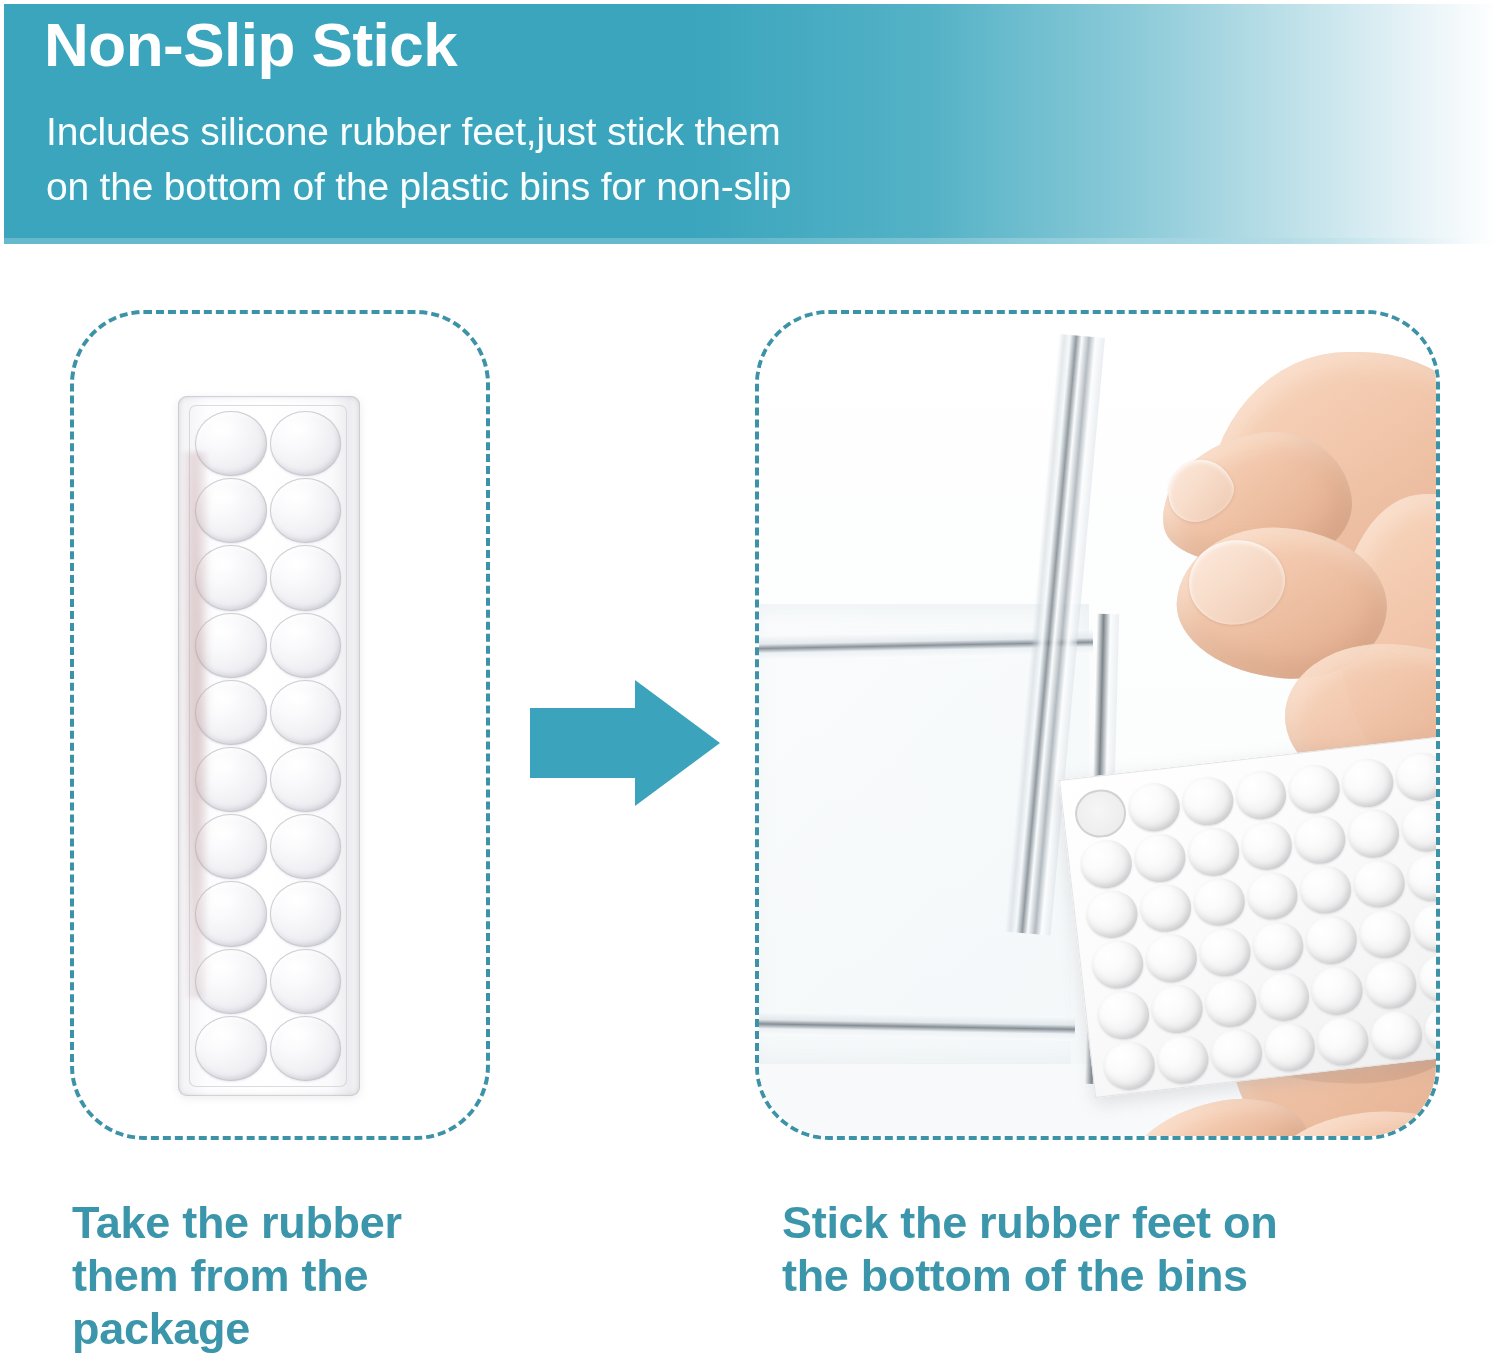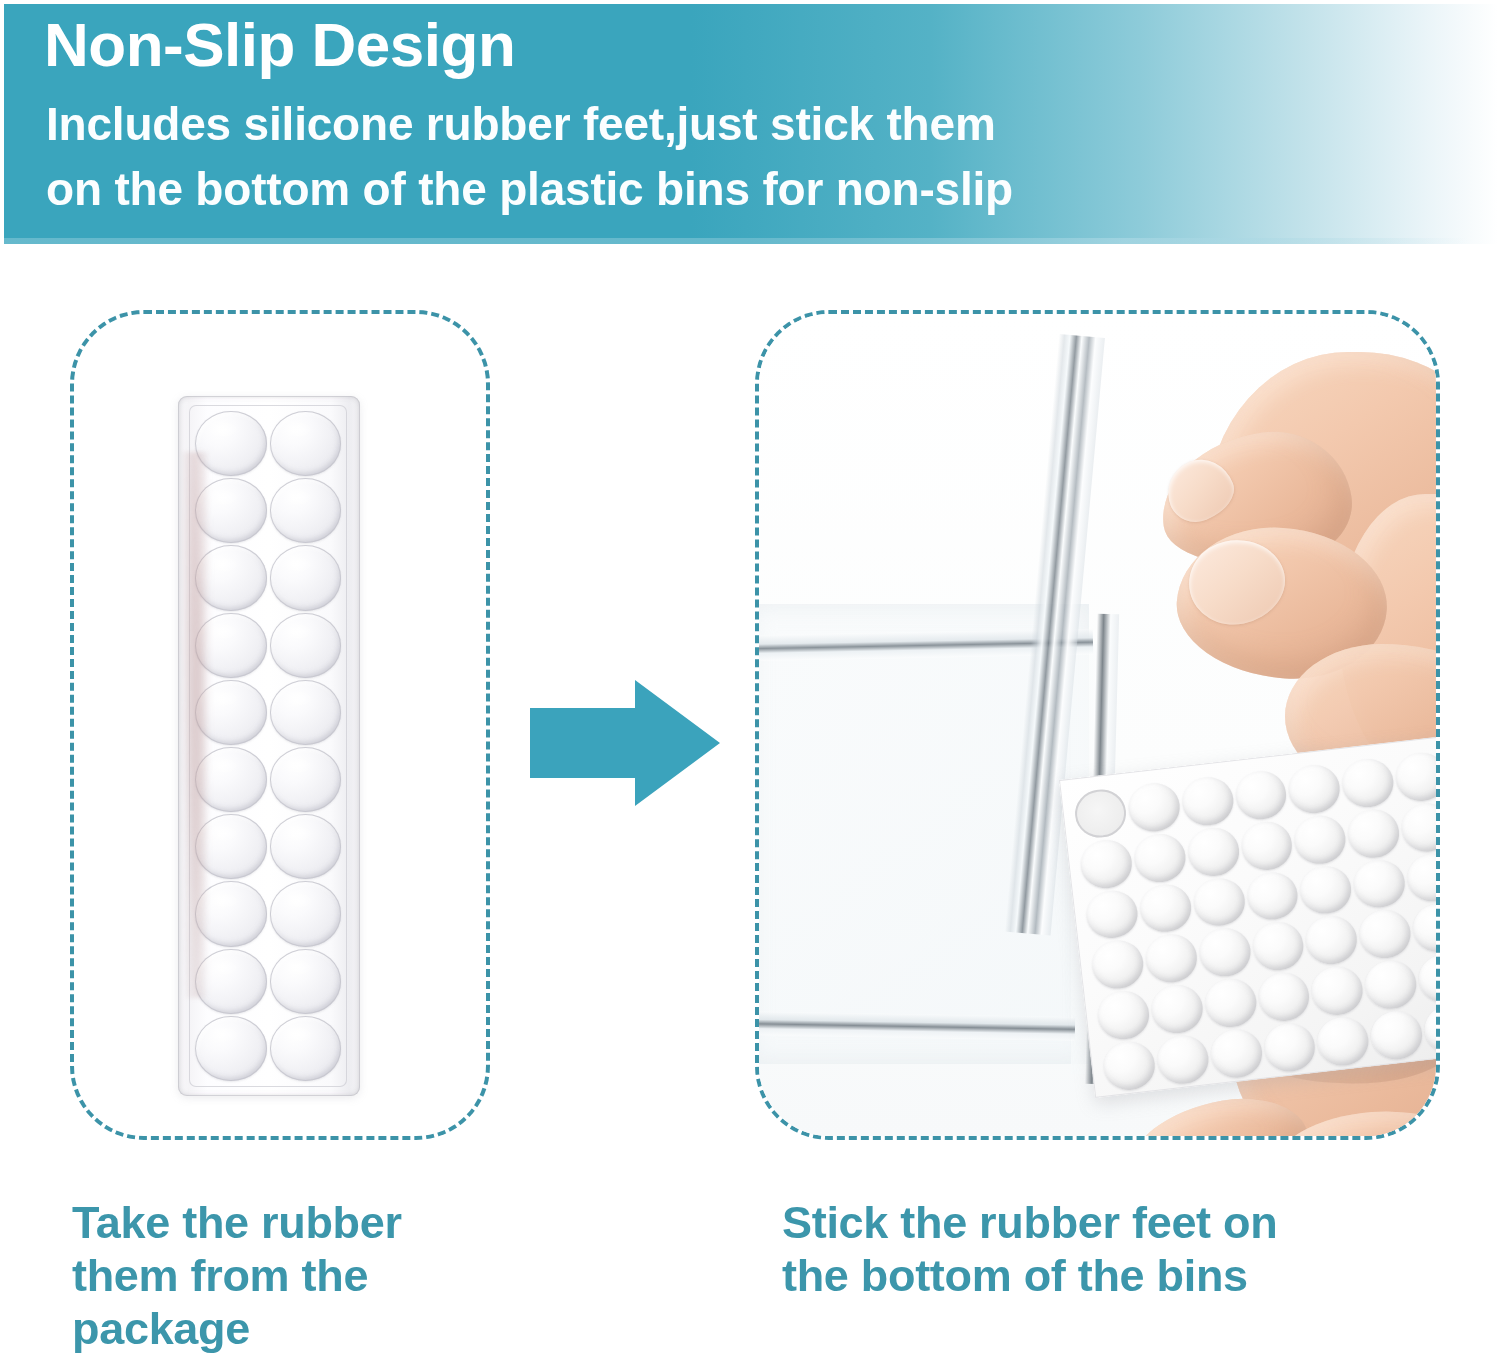--- a/index.html
+++ b/index.html
@@ -33,27 +33,26 @@
     left:40px; top:8px;
     font-size:62px;
     font-weight:bold;
     color:#ffffff;
     letter-spacing:-0.5px;
     line-height:1.05;
     white-space:nowrap;
   }
   #header-subtitle{
     position:absolute;
-    left:42px; top:88px;
-    font-size:46px;
+    left:42px; top:100px;
+    font-size:39px;
     color:#fbfeff;
     line-height:1.42;
     letter-spacing:-0.2px;
     white-space:pre-line;
-    font-weight:bold;
   }
 
   
   .panel{
     position:absolute;
     border:4px dashed #3c93a8;
     border-radius:74px;
     box-sizing:border-box;
     background:transparent;
   }
@@ -273,21 +272,21 @@
     letter-spacing:-0.3px;
     white-space:pre-line;
   }
   #caption-left{ left:72px; top:1196px; width:430px; }
   #caption-right{ left:782px; top:1196px; width:660px; }
 </style>
 </head>
 <body>
 
 <div id="header-banner">
-  <div id="header-title">Non-Slip Design</div>
+  <div id="header-title">Non-Slip Stick</div>
   <div id="header-subtitle">Includes silicone rubber feet,just stick them
 on the bottom of the plastic bins for non-slip</div>
 </div>
 
 <div id="panel-left" class="panel">
   <div class="panel-body">
 
     <div id="blister-strip">
       <div id="feet-grid">
         <div class="foot-dome"></div>

